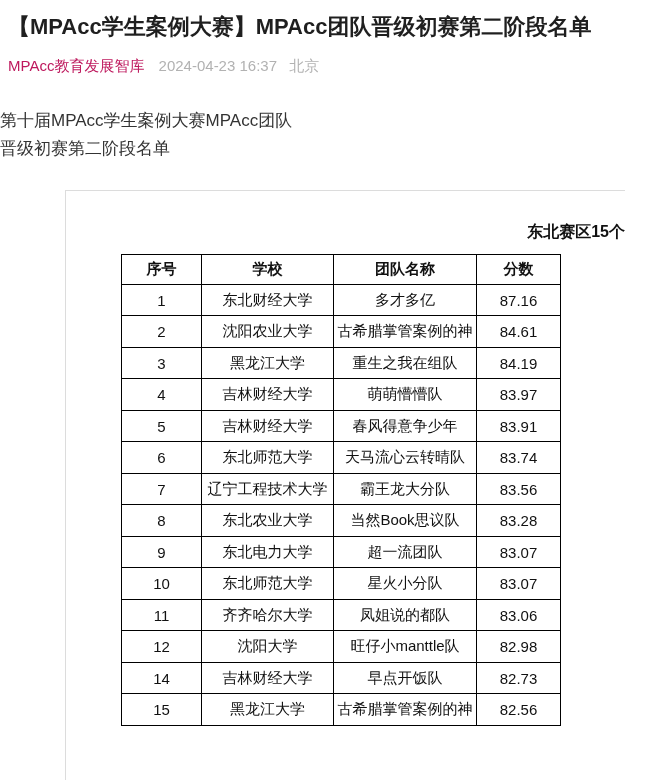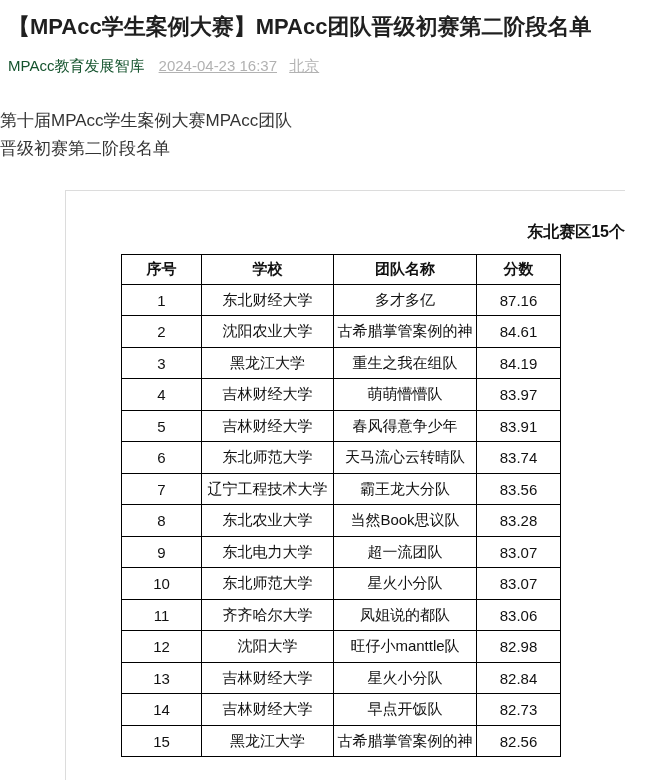--- a/index.html
+++ b/index.html
@@ -16,26 +16,26 @@
     font-weight: 700;
     color: #1f1f1f;
     line-height: 1.45;
   }
   .byline {
     padding: 14px 8px 0 8px;
     font-size: 15px;
     line-height: 1.2;
   }
   .byline .author {
-    color: #14532d;
+    color: #be185d;
     text-decoration: none;
     margin-right: 10px;
     cursor: pointer;
   }
-  .byline .meta { color: #b2b2b2; text-decoration: underline; }
+  .byline .meta { color: #b2b2b2; }
   .byline .meta + .meta { margin-left: 8px; margin-top: 44px; }
   .body-heading {
     margin-top: 32px;
     text-align: left;
     font-size: 17px;
     color: #333333;
     line-height: 28px;
   }
   .table-panel {
     margin: 27px 36px 0 65px;   
@@ -171,26 +171,20 @@
             <td>凤姐说的都队</td>
             <td>83.06</td>
           </tr>
           <tr>
             <td>12</td>
             <td>沈阳大学</td>
             <td>旺仔小manttle队</td>
             <td>82.98</td>
           </tr>
           <tr>
-            <td>13</td>
-            <td>吉林财经大学</td>
-            <td>星火小分队</td>
-            <td>82.84</td>
-          </tr>
-          <tr>
             <td>14</td>
             <td>吉林财经大学</td>
             <td>早点开饭队</td>
             <td>82.73</td>
           </tr>
           <tr>
             <td>15</td>
             <td>黑龙江大学</td>
             <td>古希腊掌管案例的神</td>
             <td>82.56</td>

